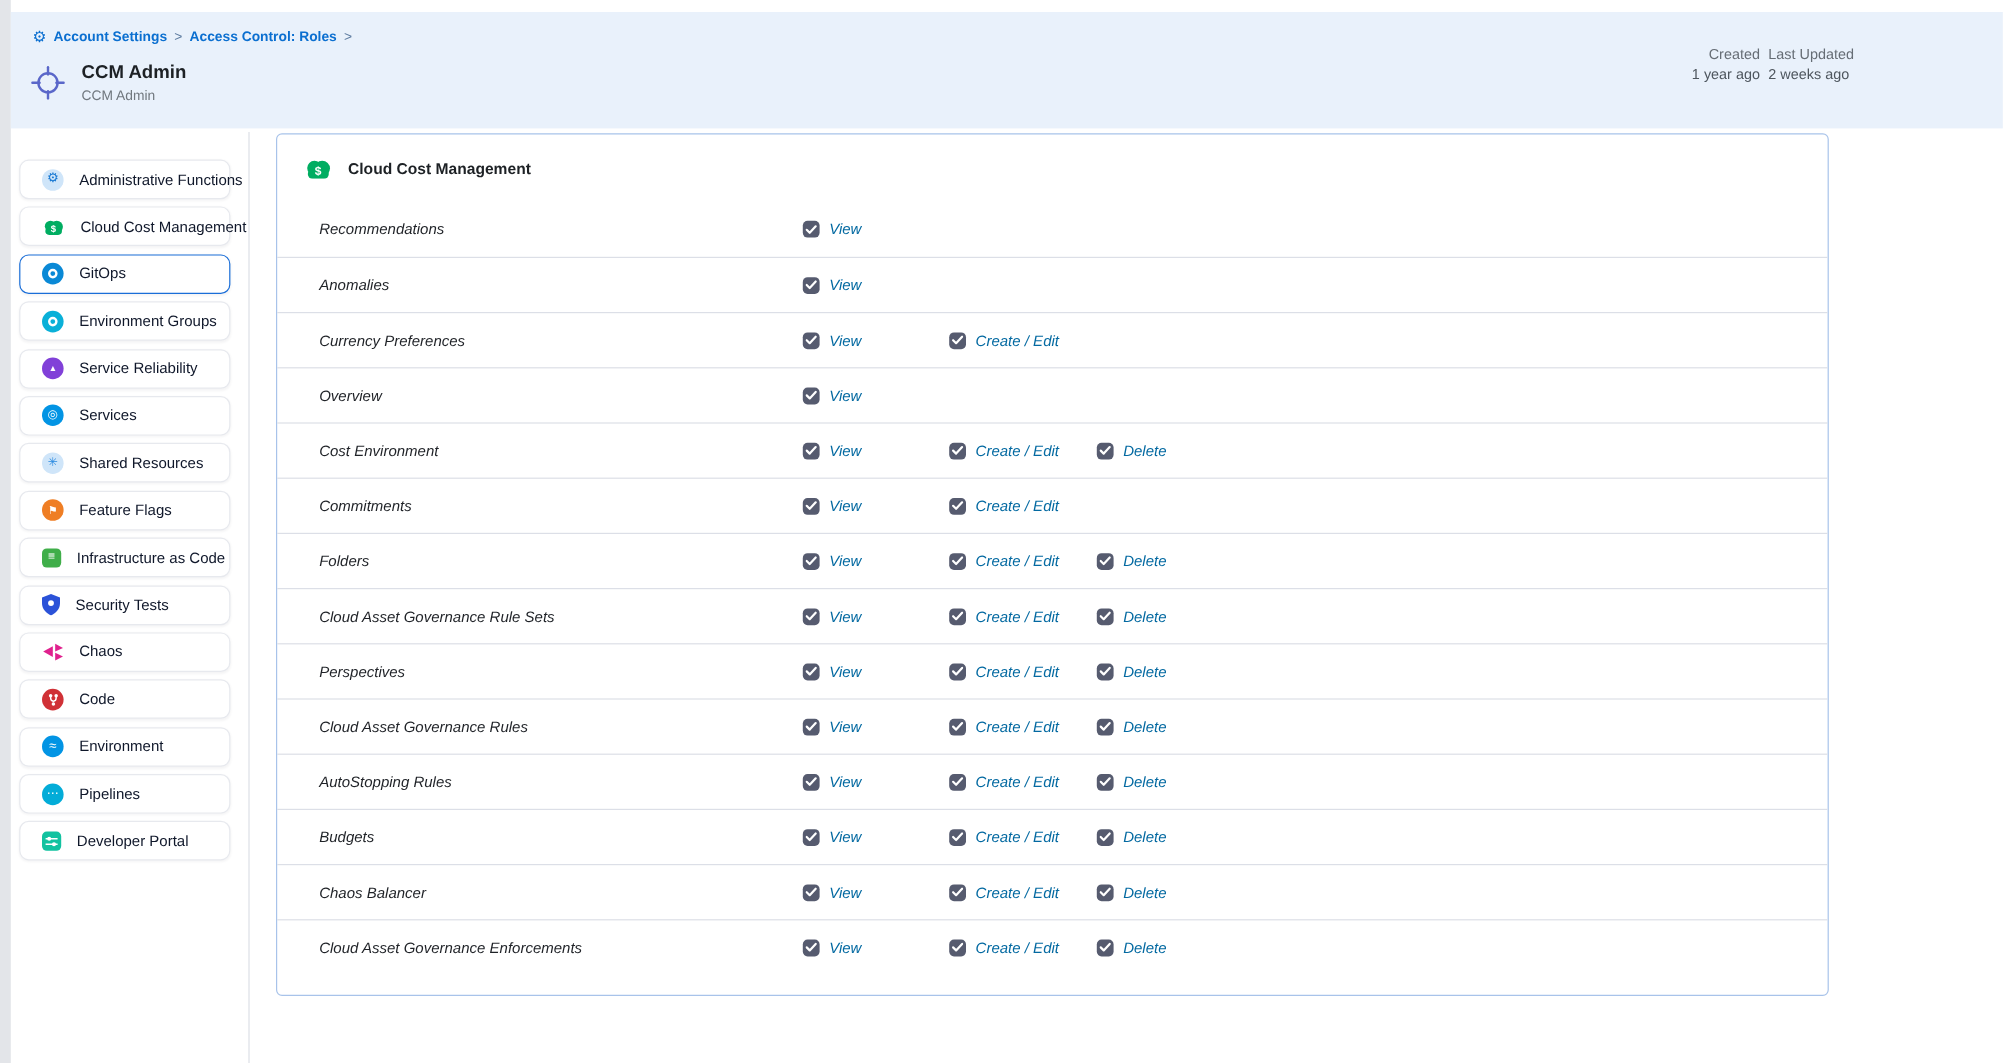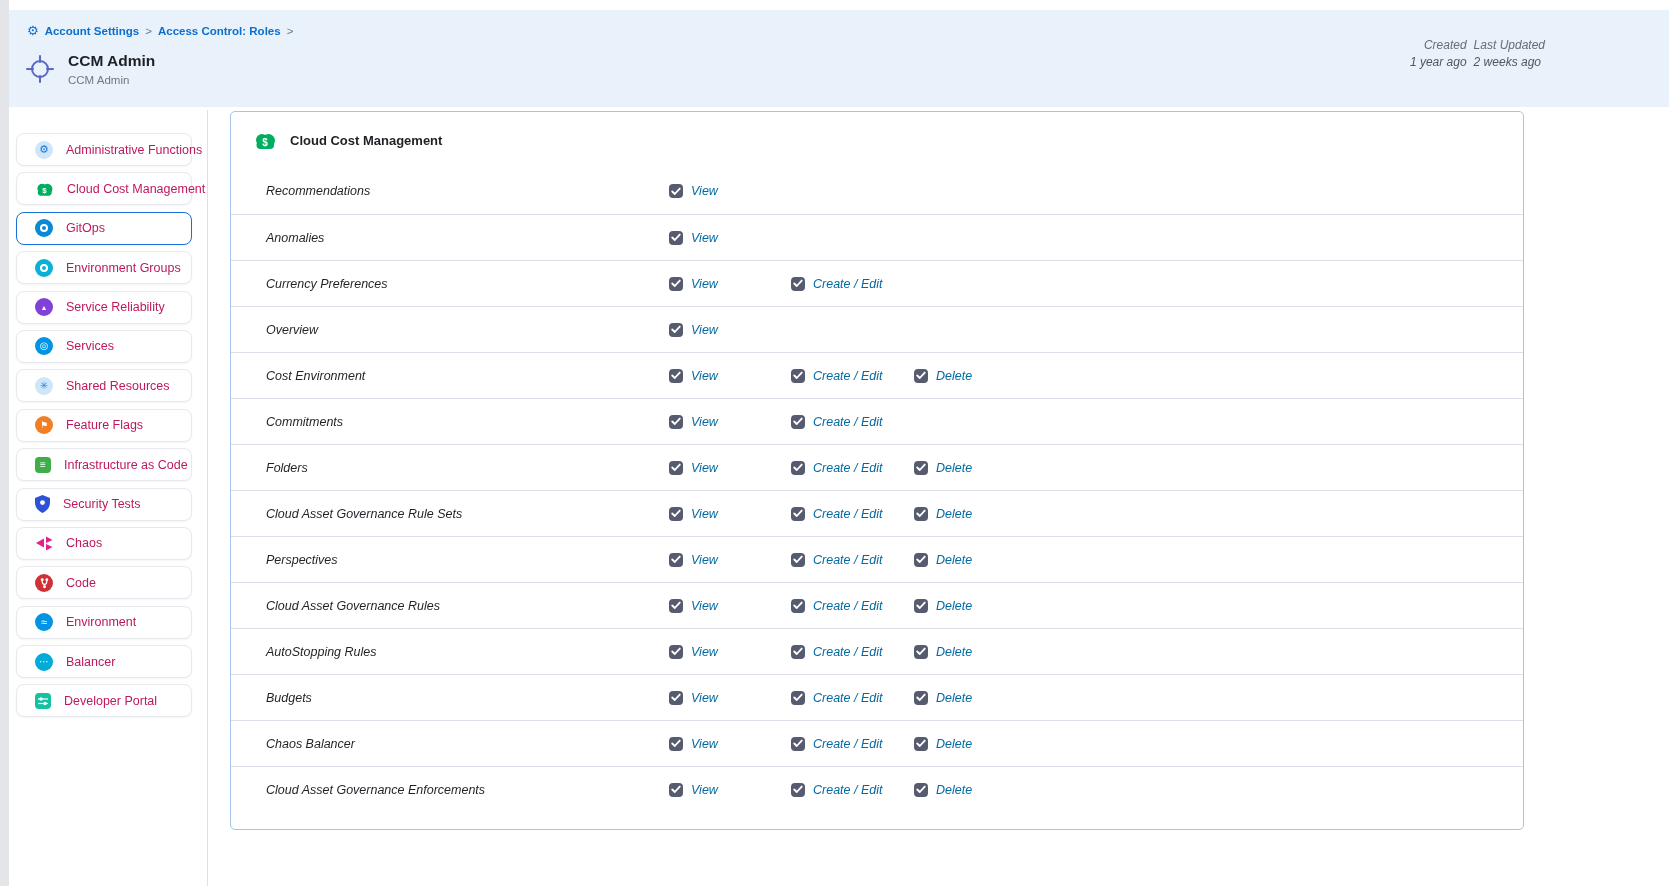--- a/index.html
+++ b/index.html
@@ -8,33 +8,33 @@
   .left-strip { position:absolute; left:0; top:0; width:9px; height:886px; background:#e3e5e9; }
   .header { position:absolute; left:9px; top:10px; width:1660px; height:97px; background:#e9f1fb; }
   .breadcrumb { position:absolute; left:18px; top:14px; display:flex; align-items:center; gap:6px;
     font-size:11.5px; font-weight:600; color:#0b6fd0; }
   .breadcrumb .sep { color:#5e7ca0; font-weight:400; }
   .crumb { cursor:pointer; }
   .bc-gear { font-size:13px; line-height:1; color:#0b6fd0; }
   .title-block { position:absolute; left:16px; top:42px; display:flex; align-items:center; gap:13px;justify-content:center; }
   .page-title { font-size:15.5px; font-weight:700; color:#1d2125; }
   .page-subtitle { font-size:11.5px; color:#71787f; margin-top:4px; }
-  .meta { position:absolute; right:124px; top:28px; display:flex; gap:3px; align-items:flex-start;font-style:italic; }
+  .meta { position:absolute; right:124px; top:28px; display:flex; gap:3px; align-items:flex-start; }
   .meta-col { display:flex; flex-direction:column; gap:3px; font-size:12px; }
   .meta-col.right { text-align:right; }
   .meta-label { color:#666d75; }
   .meta-value { color:#4e565e; }
   .meta-div { width:1px; background:#bfcad8; }
   .v-divider { position:absolute; left:207px; top:110px; width:1px; height:776px; background:#dde0e6; }
   .sidebar { position:absolute; left:16px; top:133px; width:176px; display:flex; flex-direction:column; gap:6.4px; }
   .side-card { height:33px; background:#fff; border:1px solid #e7e9ee; border-radius:8px;
     display:flex; align-items:center; padding-left:18px; gap:13px; cursor:pointer;
     box-shadow:0 1px 2px rgba(40,41,61,0.05); }
   .side-card.selected { border:1.5px solid #1a6ed8; }
-  .side-label { font-size:12.5px; color:#be185d; white-space:nowrap; }
+  .side-label { font-size:12.5px; color:#0f172a; white-space:nowrap; }
   .icon { display:inline-flex; align-items:center; justify-content:center; flex:0 0 auto; }
   .circ { width:18px; height:18px; border-radius:50%; display:flex; align-items:center; justify-content:center; }
   .sq { width:16px; height:16px; border-radius:4px; display:flex; align-items:center; justify-content:center; }
   .ring { width:8px; height:8px; border:2px solid #fff; border-radius:50%; }
   .glyph { line-height:1; }
   .panel { position:absolute; left:230px; top:111px; width:1294px; height:719px; background:#fff;
     border:1px solid #a8c3ea; border-radius:5px; }
   .panel-header { height:56px; display:flex; align-items:center; padding-left:22px; gap:13px; }
   .panel-title { font-size:13px; font-weight:700; color:#1d2125; }
   .prow { height:46px; display:grid; grid-template-columns:403px 122px 123px 123px 1fr;
@@ -204,21 +204,21 @@
         </span>
       </span>
       <span class="side-label">Environment</span>
     </div>
     <div class="side-card">
       <span class="icon">
         <span class="circ" style="background:#03acd8">
           <span class="glyph" style="color:#ffffff;font-size:10px">⋯</span>
         </span>
       </span>
-      <span class="side-label">Balancer</span>
+      <span class="side-label">Pipelines</span>
     </div>
     <div class="side-card">
       <span class="icon">
         <span class="sq" style="background:#12c2a0">
           <svg width="12" height="12" viewBox="0 0 12 12" stroke="#fff" stroke-width="1.2">
             <line x1="1" y1="4" x2="11" y2="4"></line>
             <circle cx="4" cy="4" r="1.7" fill="#fff" stroke="none"></circle>
             <line x1="1" y1="8.5" x2="11" y2="8.5"></line>
             <circle cx="8" cy="8.5" r="1.7" fill="#fff" stroke="none"></circle>
           </svg>

